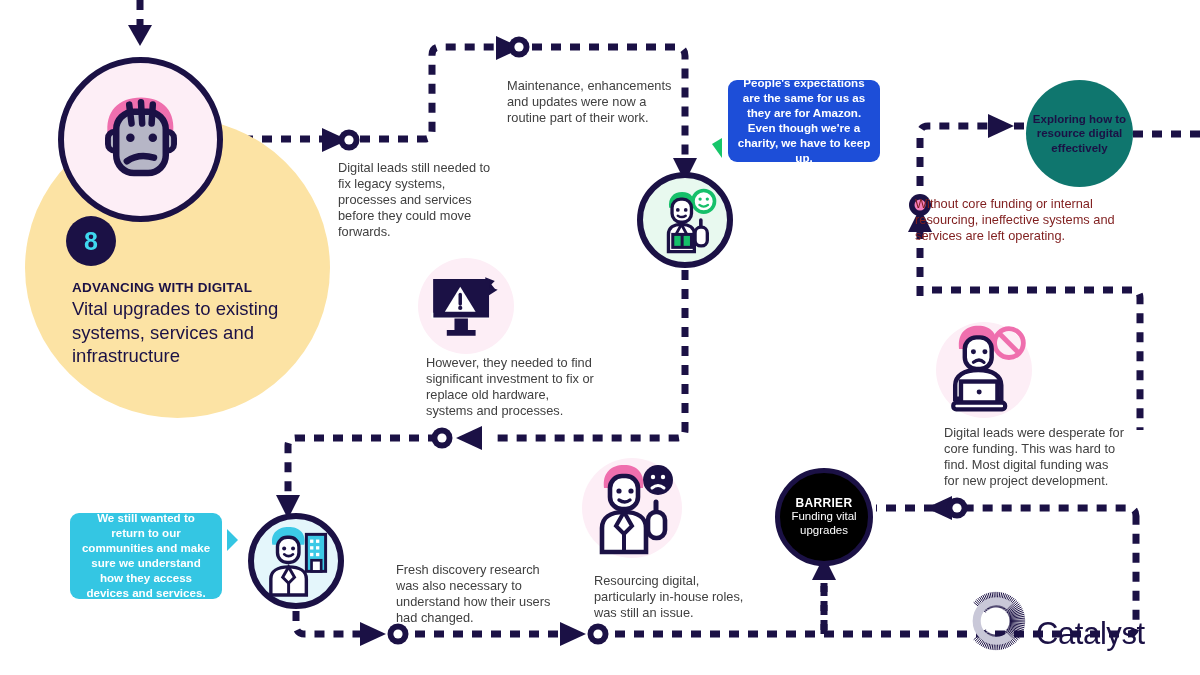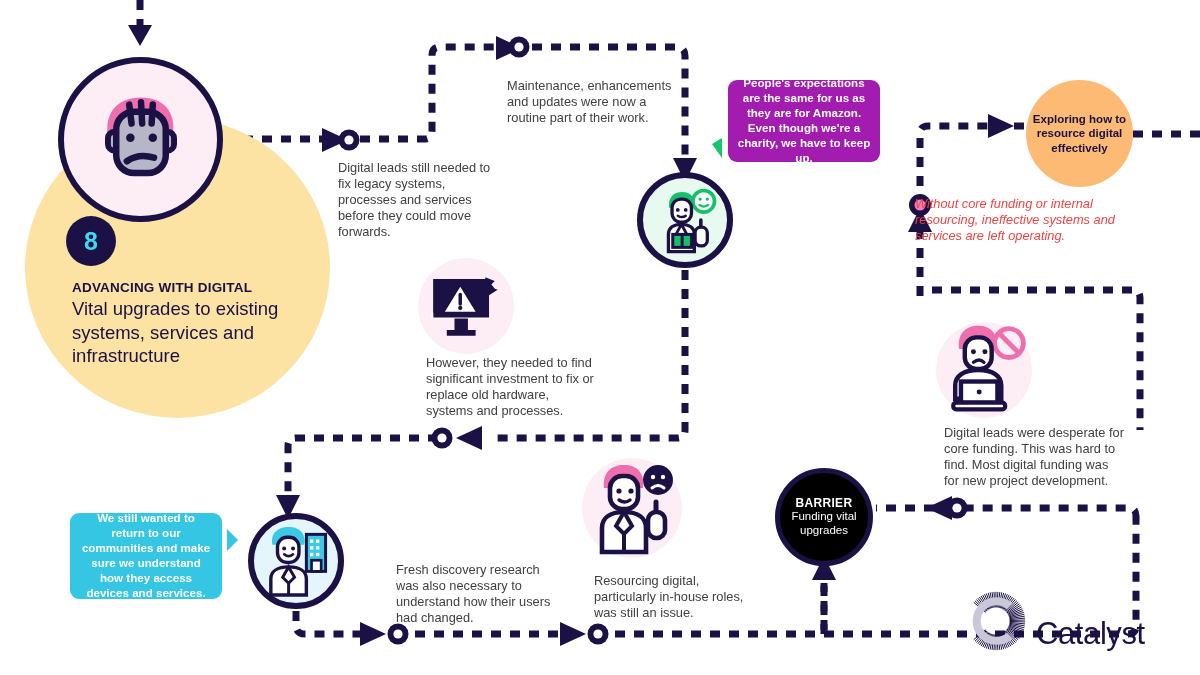--- a/index.html
+++ b/index.html
@@ -36,55 +36,55 @@
 
   
   .node-circle{position:absolute;border-radius:50%;border:6px solid #1b1145;
     box-sizing:border-box;display:flex;align-items:center;justify-content:center;}
   .node-avatar{left:58px;top:57px;width:165px;height:165px;background:#fdeef6;}
   .node-green{left:637px;top:172px;width:96px;height:96px;background:#e8f9ef;}
   .node-blue{left:248px;top:513px;width:96px;height:96px;background:#e4f6fb;}
 
   .plain-circle{position:absolute;border-radius:50%;}
   .circle-teal{
-    left:1026px;top:80px;width:107px;height:107px;background:#fdba74;
+    left:1026px;top:80px;width:107px;height:107px;background:#0f766e;
     display:flex;align-items:center;justify-content:center;text-align:center;
     font-size:11.5px;font-weight:700;line-height:1.26;color:#1b1145;
   }
   .circle-barrier{
     left:775px;top:468px;width:98px;height:98px;background:#000000;
     border:5px solid #1b1145;box-sizing:border-box;
     display:flex;flex-direction:column;align-items:center;justify-content:center;
     text-align:center;color:#ffffff;line-height:1.2;
   }
   .circle-barrier .bk{font-size:12px;font-weight:700;letter-spacing:.3px;}
   .circle-barrier .bl{font-size:11.5px;font-weight:400;}
 
   
   .icon-blob{position:absolute;border-radius:50%;background:#fdeef6;}
   .blob-warn{left:418px;top:258px;width:96px;height:96px;}
   .blob-point{left:582px;top:458px;width:100px;height:100px;}
   .blob-deny{left:936px;top:322px;width:96px;height:96px;}
 
   
   .copy{position:absolute;font-size:12.8px;line-height:1.26;color:#404040;}
-  .copy.pink{color:#ef4444;font-style:italic;}
+  .copy.pink{color:#7f1d1d;}
   .c1{left:338px;top:160px;width:160px;}
   .c2{left:507px;top:78px;width:172px;}
   .c3{left:426px;top:355px;width:172px;}
   .c4{left:396px;top:562px;width:160px;}
   .c5{left:594px;top:573px;width:170px;}
   .c6{left:944px;top:425px;width:182px;}
   .c7{left:915px;top:196px;width:200px;}
 
   
   .bubble{position:absolute;border-radius:9px;color:#ffffff;text-align:center;
     font-size:11.6px;font-weight:700;line-height:1.29;display:flex;
     align-items:center;justify-content:center;padding:7px 9px;box-sizing:border-box;}
-  .bubble-green{left:728px;top:80px;width:152px;height:82px;background:#a21caf;}
+  .bubble-green{left:728px;top:80px;width:152px;height:82px;background:#1d4ed8;}
   .bubble-green:after{content:"";position:absolute;left:-16px;bottom:6px;
     width:0;height:0;border:10px solid transparent;border-right-color:#17c66a;
     border-left:0;transform:skewY(22deg);}
   .bubble-cyan{left:70px;top:513px;width:152px;height:86px;background:#34c6e3;}
   .bubble-cyan:after{content:"";position:absolute;right:-16px;top:16px;
     width:0;height:0;border:11px solid transparent;border-left-color:#34c6e3;
     border-right:0;}
 
   
   .logo{position:absolute;left:965px;top:590px;display:flex;align-items:flex-end;gap:9px;}

